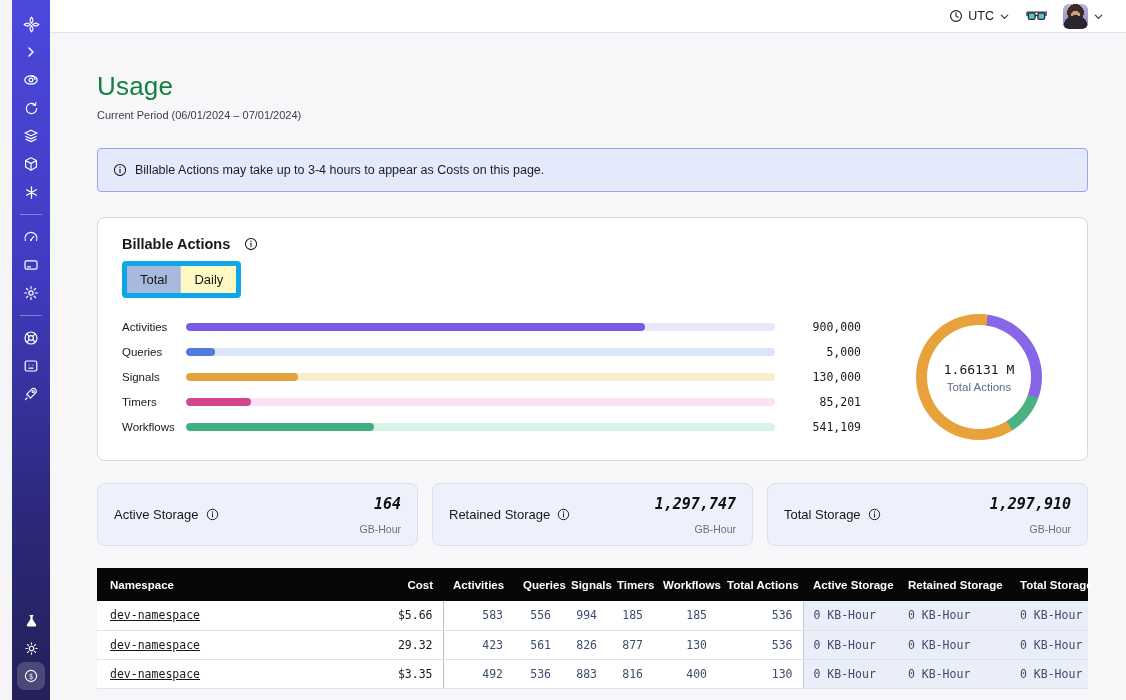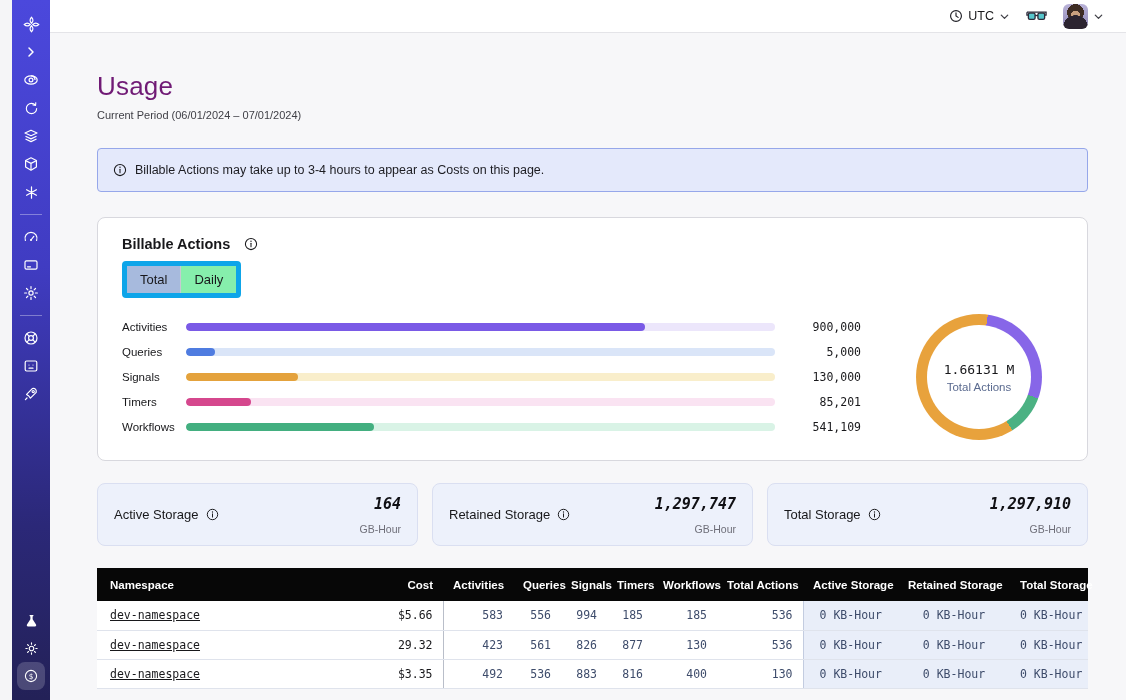--- a/index.html
+++ b/index.html
@@ -27,33 +27,33 @@
       radial-gradient(circle at 50% 95%, #2c2430 0 46%, transparent 47%),
       radial-gradient(circle at 50% 46%, #c99f7e 0 26%, transparent 27%),
       radial-gradient(circle at 50% 34%, #3e2c24 0 40%, transparent 41%),
       linear-gradient(180deg,#b9b2d8,#8e87b5); }
 
   
   .main { position:absolute; left:50px; top:33px; right:0; bottom:0; background:#F7F7F9; }
   .content { margin:0 38px 0 47px; }
 
   .page-head { display:flex; justify-content:space-between; align-items:flex-start; margin-top:38px; }
-  h1.page-title { font-size:26px; font-weight:500; color:#701a75; letter-spacing:.2px; }
+  h1.page-title { font-size:26px; font-weight:500; color:#15803d; letter-spacing:.2px; }
   .page-sub { font-size:11px; color:#3F3F46; margin-top:7px; }
   .period-btn { display:flex; align-items:center; gap:8px; background:#fff; border:1px solid #AAAAB2; border-radius:6px;
     height:32px; padding:0 13px; font-size:13px; color:#18181B; cursor:pointer; }
 
   .banner { margin-top:27px; height:44px; background:#E4E9FB; border:1px solid #96A7EA; border-radius:4px;
     display:flex; align-items:center; gap:8px; padding:0 15px; font-size:12.5px; color:#1D1D22; }
 
   
   .card { margin-top:25px; background:#fff; border:1px solid #D8D8DE; border-radius:8px; padding:18px 24px 20px 24px; }
   .card-title { display:flex; align-items:center; gap:14px; font-size:14.5px; font-weight:700; color:#18181B; }
   .tabs { display:inline-flex; margin-top:9px; border:5px solid #0ea5e9; border-radius:4px; overflow:hidden; background:#fff; }
-  .tab { padding:6px 13px; font-size:13px; color:#18181B; background:#86efac; cursor:pointer; }
+  .tab { padding:6px 13px; font-size:13px; color:#18181B; background:#fef9c3; cursor:pointer; }
   .tab.selected { background:#A7BADD; border-right:1px solid #C6C9D2; }
   .tab:not(.selected) { border-left:1px solid #C6C9D2; margin-left:-1px; }
 
   .chartwrap { display:flex; align-items:center; margin-top:16px; }
   .bars { flex:1 1 auto; padding-right:34px; }
   .bar-row { display:flex; align-items:center; height:25px; }
   .bar-label { width:64px; font-size:11.5px; color:#18181B; flex:0 0 auto; }
   .bar-track { flex:1 1 auto; height:8px; border-radius:4px; position:relative; overflow:hidden; }
   .bar-fill { position:absolute; left:0; top:0; bottom:0; border-radius:4px; }
   .bar-value { width:72px; text-align:right; font-size:11.5px; color:#18181B; flex:0 0 auto; margin-left:14px; }
@@ -75,21 +75,21 @@
   .scard-unit { font-size:10.5px; color:#6E6E78; margin-top:10px; font-family:"Liberation Sans",sans-serif; }
 
   
   table.usage { margin-top:22px; width:991px; border-collapse:collapse; table-layout:fixed; }
   thead th { background:#070707; color:#fff; font-size:11.5px; font-weight:700; height:33px; padding:0 10px; white-space:nowrap;margin-top:31px; }
   th.l { text-align:left; padding-left:13px; } th.r { text-align:right; }
   tbody td { background:#fff; height:29px; font-size:11.5px; padding:0 10px; border-bottom:1px solid #DFE3EC; white-space:nowrap; }
   td.ns { padding-left:13px; } td.num { text-align:right; color:#3E4C6B; }
   td.cost { text-align:right; color:#18181B; }
   td.vline { border-left:1px solid #B9BEC9; }
-  td.stor { background:#E9EEF9; text-align:center; color:#3E4C6B; }
+  td.stor { background:#E9EEF9; text-align:left; color:#3E4C6B; }
   td.stor-first { border-left:1px solid #C3CCE0; }
   a.nslink { color:#18181B; text-decoration:underline; cursor:pointer; }
 
   .iconsvg { display:block; }
 </style>
 </head>
 <body>
 
 <div class="sidebar">
   <div class="side-icon">

